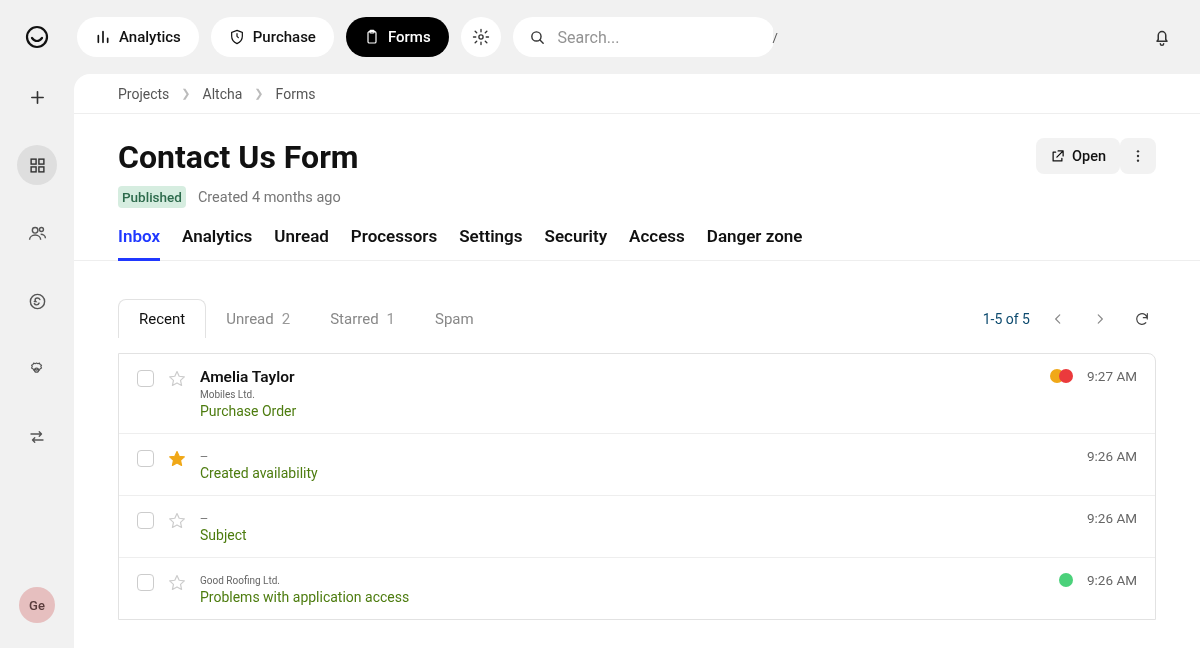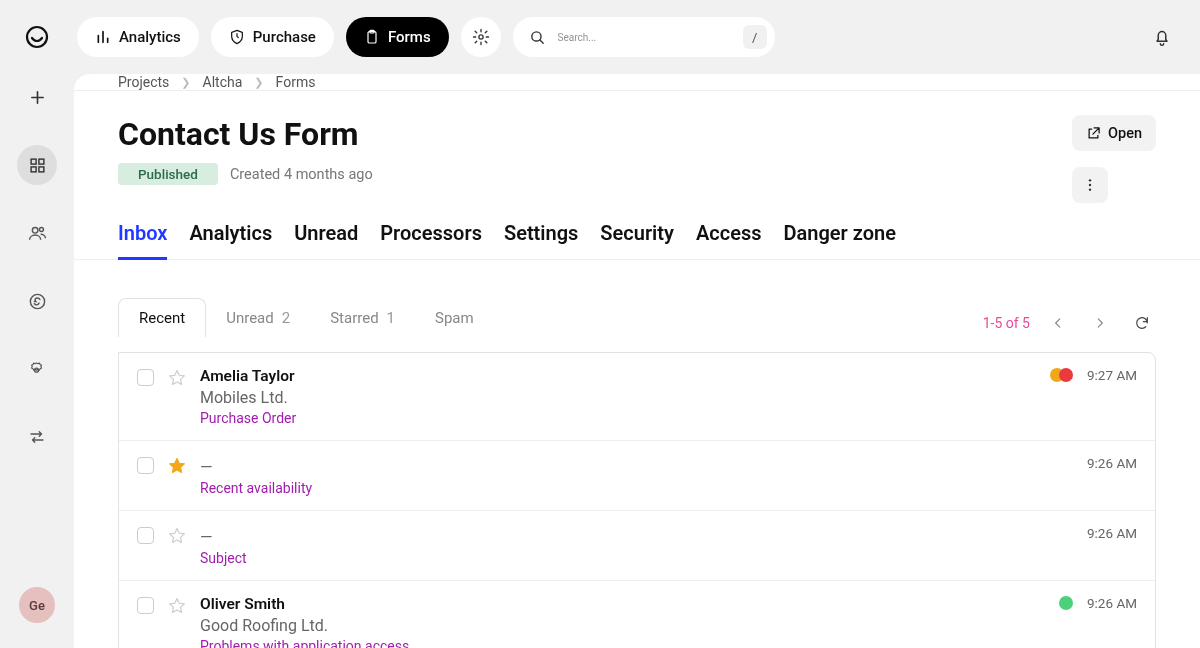--- a/index.html
+++ b/index.html
@@ -12,63 +12,63 @@
 .side-btn.active { background:#dedede; color:#222;}
 .side-bottom { margin-top:auto; margin-bottom:25px; }
 .avatar-badge { width:36px; height:36px; border-radius:50%; background:#e6bfbf; color:#5a3c3c; display:flex; align-items:center; justify-content:center; font-size:13px; font-weight:500; }
 
 .main { flex:1; display:flex; flex-direction:column; }
 .topbar { height:74px; display:flex; align-items:center; padding:0 20px 0 3px; gap:12px; }
 .pill { height:40px; border-radius:20px; background:#fff; display:flex; align-items:center; padding:0 18px; gap:8px; font-size:15px; font-weight:500; cursor:pointer; }
 .pill.dark { background:#000; color:#fff; }
 .round-btn { width:40px; height:40px; border-radius:50%; background:#fff; display:flex; align-items:center; justify-content:center; cursor:pointer; }
 .search-wrap { height:40px; border-radius:20px; background:#fff; display:flex; align-items:center; padding:0 8px 0 16px; gap:12px; width:262px; }
-.search-input { border:none; outline:none; flex:1; font-size:10px; background:transparent; }
+.search-input { border:none; outline:none; flex:1; font-size:16px; background:transparent; }
 .search-input::placeholder { color:#939393; }
 .kbd { background:#f1f1f1; border-radius:6px; width:24px; height:24px; display:flex; align-items:center; justify-content:center; font-size:13px; color:#555; }
 .top-spacer { flex:1; }
 
 .content { flex:1; background:#fff; border-top-left-radius:16px; display:flex; flex-direction:column; overflow:hidden; }
 .breadcrumbs { height:40px; display:flex; align-items:center; gap:12px; padding:0 44px; font-size:14px; color:#555; border-bottom:1px solid #eee; }
 .breadcrumbs span.sep { color:#bbb; font-size:11px; }
 .bc-item { cursor:pointer; }
 
 .header-row { display:flex; align-items:flex-start; padding:24px 44px 0; }
 .header-left { flex:1; }
 .page-title { font-size:32px; font-weight:700; }
 .meta-row { display:flex; align-items:center; gap:12px; margin-top:10px; }
-.badge { background:#d6ede0; color:#2d6b4c; padding:3px 20px; border-radius:4px; font-size:13.5px; font-weight:500; }
+.badge { background:#d6ede0; color:#2d6b4c; padding:3px 4px; border-radius:4px; font-size:13.5px; font-weight:500; }
 .meta-text { color:#777; font-size:14.5px; }
-.header-actions { display:flex; gap:16px;flex-direction:column; }
+.header-actions { display:flex; gap:0; }
 .open-btn { height:36px; background:#f2f2f2; border-radius:8px; display:flex; align-items:center; gap:7px; padding:0 14px; font-size:14.5px; font-weight:500; cursor:pointer; }
 .more-btn { width:36px; height:36px; background:#f2f2f2; border-radius:8px; display:flex; align-items:center; justify-content:center; cursor:pointer; }
 
 .tabs { display:flex; gap:22px; padding:18px 44px 0; border-bottom:1px solid #eee; }
-.tab { font-size:20px; font-weight:600; padding-bottom:12px; cursor:pointer; color:#111; }
+.tab { font-size:17px; font-weight:600; padding-bottom:12px; cursor:pointer; color:#111; }
 .tab.active { color:#2038ff; border-bottom:3px solid #2038ff; margin-bottom:-1px; }
 
-.filter-row { display:flex; align-items:flex-end; padding:38px 44px 0; }
+.filter-row { display:flex; align-items:center; padding:38px 44px 0; }
 .filter-tabs { display:flex; }
 .filter-tab { padding:10px 20px; font-size:15px; color:#888; cursor:pointer; display:flex; align-items:center; gap:8px; }
 .filter-tab.active { color:#111; border:1px solid #e2e2e2; border-bottom:none; border-radius:8px 8px 0 0; background:#fff; position:relative; z-index:2; }
 .filter-tab .count { color:#999; }
 .filter-spacer { flex:1; }
-.pagination { display:flex; align-items:center; gap:14px; font-size:14px; color:#ec4899; }
+.pagination { display:flex; align-items:center; gap:14px; font-size:14px; color:#0c4a6e; }
 .pag-btn { width:28px; height:28px; display:flex; align-items:center; justify-content:center; cursor:pointer; color:#888; }
 
 .list { border:1px solid #e2e2e2; border-radius:0 8px 0 0; margin:15px 44px; }
 .row { display:flex; padding:14px 18px; border-bottom:1px solid #eee; align-items:flex-start; gap:14px; cursor:pointer; }
 .row:last-child { border-bottom:none; }
 .chk { width:17px; height:17px; border:1.5px solid #ccc; border-radius:4px; margin-top:2px; flex-shrink:0; }
 .star { width:18px; height:18px; margin-top:2px; flex-shrink:0; color:#ccc; }
 .star.on { color:#f0a818; }
 .row-main { flex:1; min-width:0; }
 .row-name { font-size:15.5px; font-weight:600; }
-.row-co { font-size:16px; color:#666; margin-top:3px; }
-.row-subj { font-size:14px; color:#a21caf; margin-top:3px; }
+.row-co { font-size:10px; color:#666; margin-top:3px; }
+.row-subj { font-size:14px; color:#4d7c0f; margin-top:3px; }
 .row-right { display:flex; align-items:center; gap:14px; }
 .dots { display:flex; gap:-3px; }
 .dot { width:14px; height:14px; border-radius:50%; }
 .row-time { font-size:13.5px; color:#666; white-space:nowrap; }
 
 svg { display:block; }
 </style>
 </head>
 <body>
 
@@ -279,21 +279,21 @@
           </div>
           <div class="row">
     <div class="chk"></div>
     <div class="star on">
               <svg width="18" height="18" viewBox="0 0 24 24" fill="#f0a818" stroke="#f0a818" stroke-width="1.6">
                 <path d="M12 2l2.9 6.3 6.9.8-5.1 4.7 1.4 6.8L12 17.3 5.9 20.6l1.4-6.8L2.2 9.1l6.9-.8z" stroke-linejoin="round"></path>
               </svg>
             </div>
     <div class="row-main">
       <div class="row-co">—</div>
-      <div class="row-subj">Recent availability</div>
+      <div class="row-subj">Created availability</div>
     </div>
     <div class="row-right">
       <div class="dots"></div>
       <div class="row-time">9:26 AM</div>
     </div>
           </div>
           <div class="row">
     <div class="chk"></div>
     <div class="star ">
               <svg width="18" height="18" viewBox="0 0 24 24" fill="none" stroke="#ccc" stroke-width="1.6">
@@ -310,21 +310,20 @@
     </div>
           </div>
           <div class="row">
     <div class="chk"></div>
     <div class="star ">
               <svg width="18" height="18" viewBox="0 0 24 24" fill="none" stroke="#ccc" stroke-width="1.6">
                 <path d="M12 2l2.9 6.3 6.9.8-5.1 4.7 1.4 6.8L12 17.3 5.9 20.6l1.4-6.8L2.2 9.1l6.9-.8z" stroke-linejoin="round"></path>
               </svg>
             </div>
     <div class="row-main">
-      <div class="row-name">Oliver Smith</div>
       <div class="row-co">Good Roofing Ltd.</div>
       <div class="row-subj">Problems with application access</div>
     </div>
     <div class="row-right">
       <div class="dots">
                 <div class="dot" style="background:#4bd17a;margin-left:0"></div>
               </div>
       <div class="row-time">9:26 AM</div>
     </div>
           </div>

